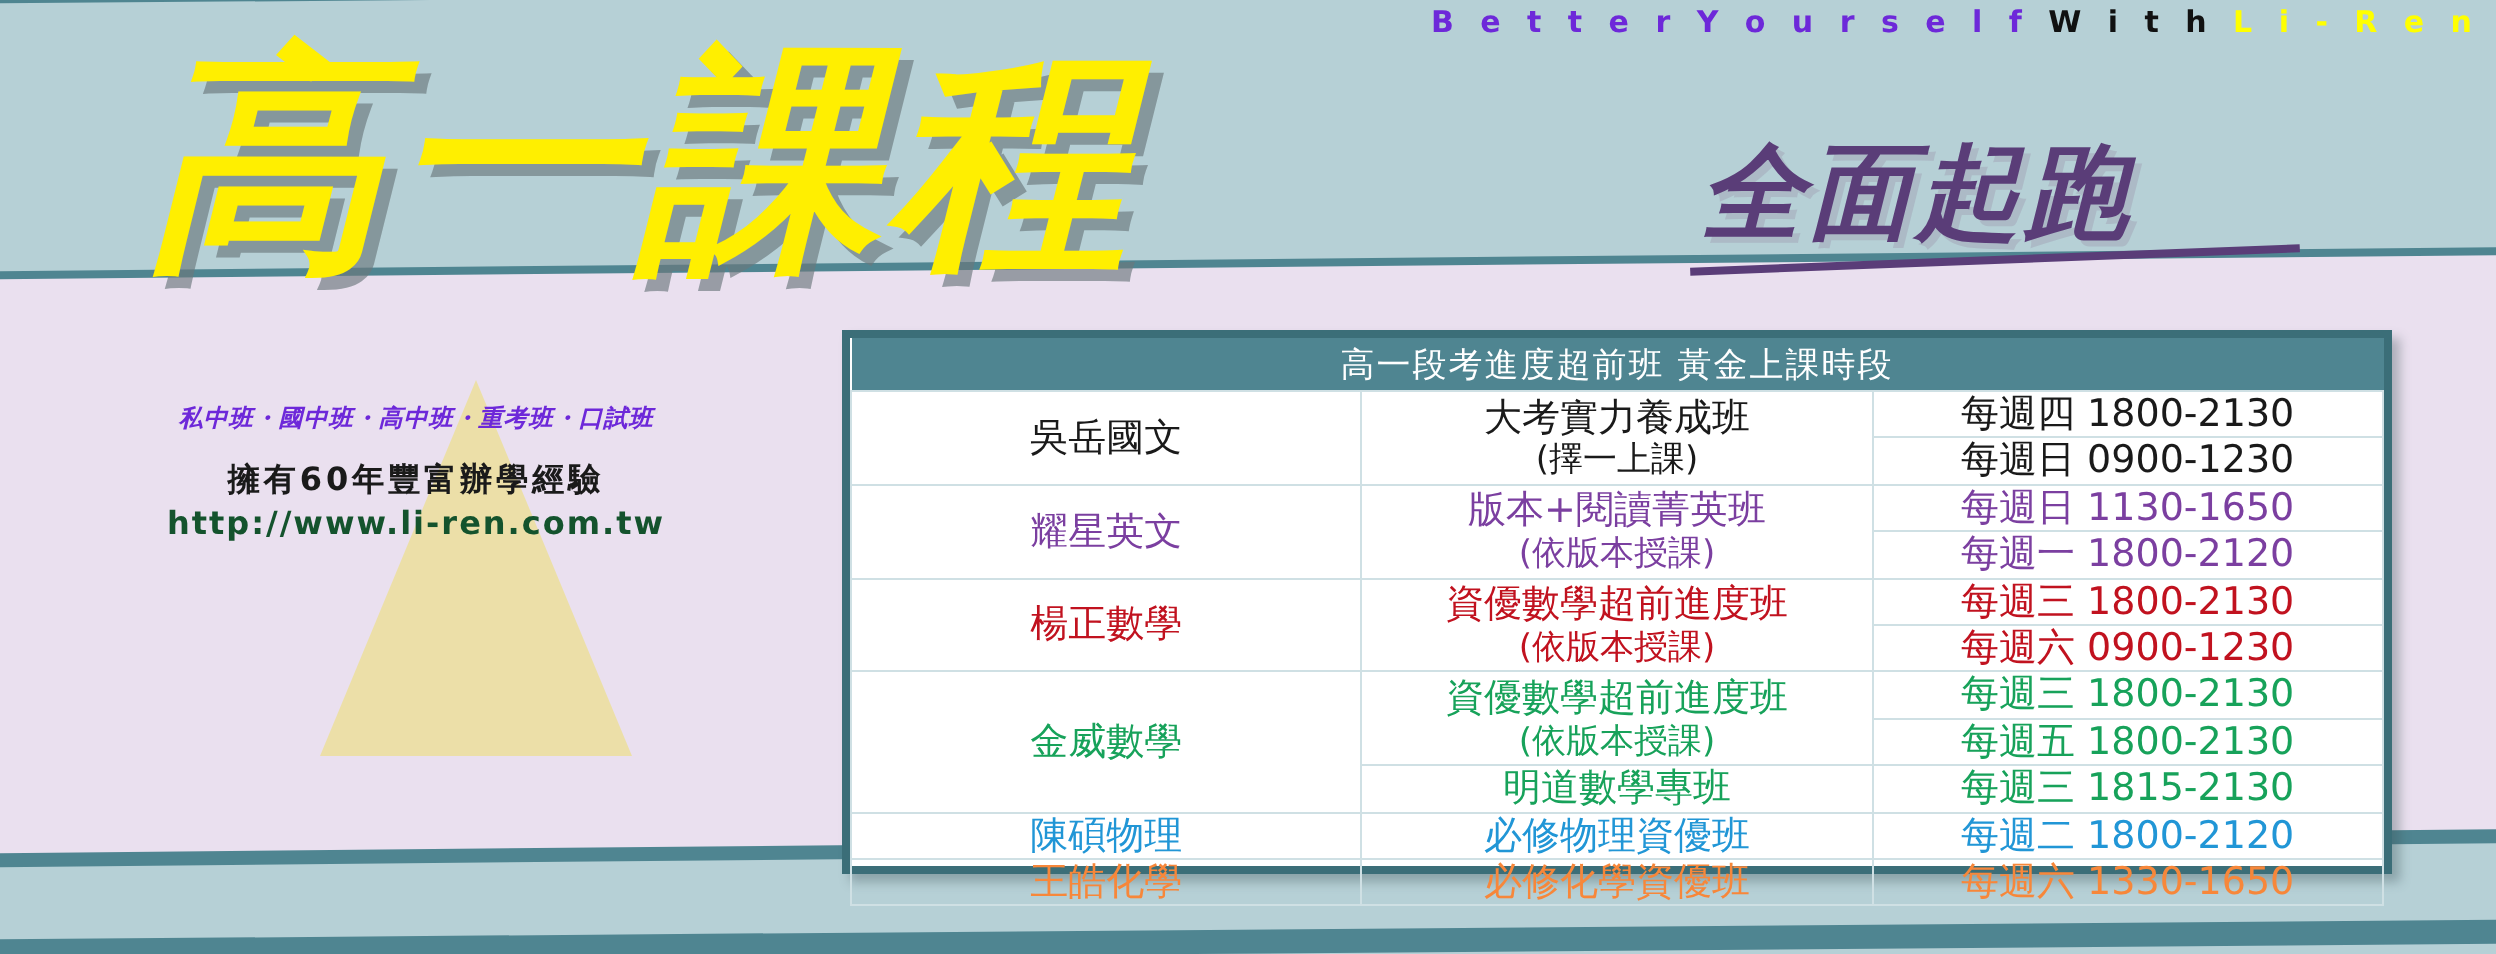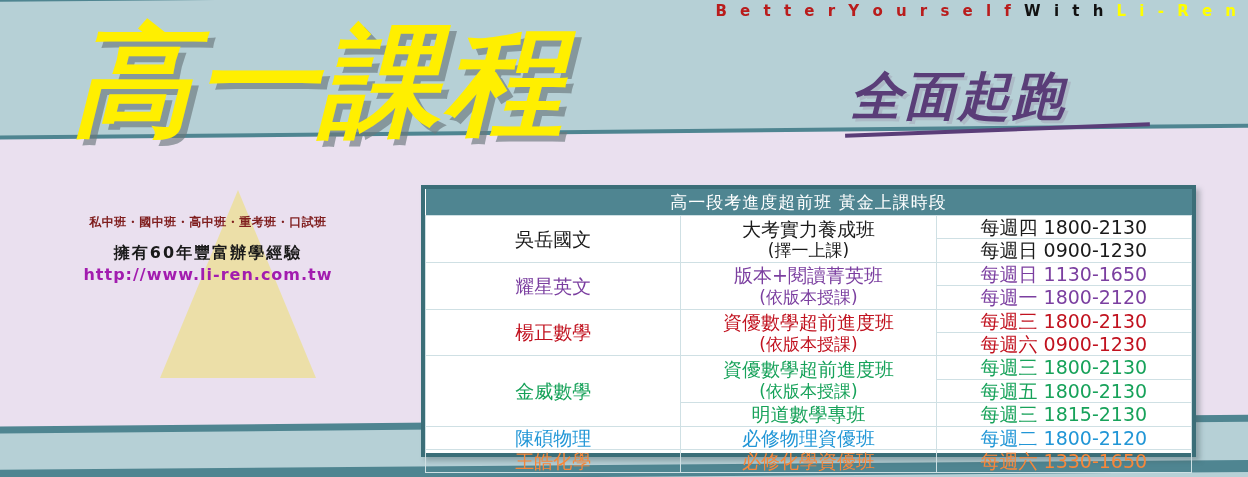--- a/index.html
+++ b/index.html
@@ -33,21 +33,21 @@
     transform:rotate(-0.45deg);transform-origin:left center;
   }
 
   
   .tagline{
     position:absolute;top:2px;left:0;width:1248px;
     text-align:right;padding-right:8px;box-sizing:border-box;
     font-size:15px;font-weight:bold;letter-spacing:4px;
     white-space:nowrap;z-index:6;
   }
-  .tg-red{color:#b91c1c;text-align:right;}
+  .tg-red{color:#6d28d9;text-align:right;}
   .tg-black{color:#111111;}
   .tg-yellow{color:#ffff00;margin-top:48px;}
 
   
   .main-title{
     position:absolute;left:72px;top:14px;z-index:7;
     font-family:"DejaVu Serif","Liberation Serif",serif;
     font-size:120px;font-weight:bold;font-style:italic;
     color:#ffef00;letter-spacing:4px;white-space:nowrap;
     text-shadow:6px 6px 0 rgba(108,120,124,0.65);
@@ -82,35 +82,35 @@
       5px 5px 0 #1a1a1a;
     margin-top:4px;
   }
   .logo-sub{
     font-family:"DejaVu Serif","Liberation Serif",serif;
     font-size:34px;font-weight:bold;color:#111111;
     letter-spacing:6px;line-height:1.1;margin-top:4px;white-space:nowrap;
     text-shadow:-1.5px -1.5px 0 #fff,1.5px -1.5px 0 #fff,-1.5px 1.5px 0 #fff,1.5px 1.5px 0 #fff;
   }
   .logo-classes{
-    font-size:12px;font-weight:bold;color:#7f1d1d;
-    letter-spacing:0.5px;margin-top:18px;white-space:nowrap;
+    font-size:12px;font-weight:bold;color:#6d28d9;
+    letter-spacing:0.5px;margin-top:5px;white-space:nowrap;font-style:italic;
   }
   .logo-exp{
     font-size:16px;font-weight:bold;color:#1a1a1a;
     letter-spacing:2px;margin-top:12px;white-space:nowrap;
   }
   .logo-url{
-    font-size:16px;font-weight:bold;color:#a21caf;
+    font-size:16px;font-weight:bold;color:#14532d;
     letter-spacing:1px;margin-top:1px;white-space:nowrap;
   }
 
   
   .table-wrap{
-    position:absolute;left:421px;top:185px;width:775px;height:272px;
+    position:absolute;left:421px;top:165px;width:775px;height:272px;
     border:4px solid #3b6e78;background:#ffffff;box-sizing:border-box;
     box-shadow:4px 4px 5px rgba(60,80,85,0.35);z-index:9;
   }
   table.sched{
     width:100%;height:100%;border-collapse:collapse;table-layout:fixed;
     font-family:"DejaVu Sans","Liberation Sans",sans-serif;
   }
   table.sched th.hdr{
     background:#4f8591;color:#ffffff;font-size:17px;font-weight:normal;
     height:26px;letter-spacing:1px;padding:0;

